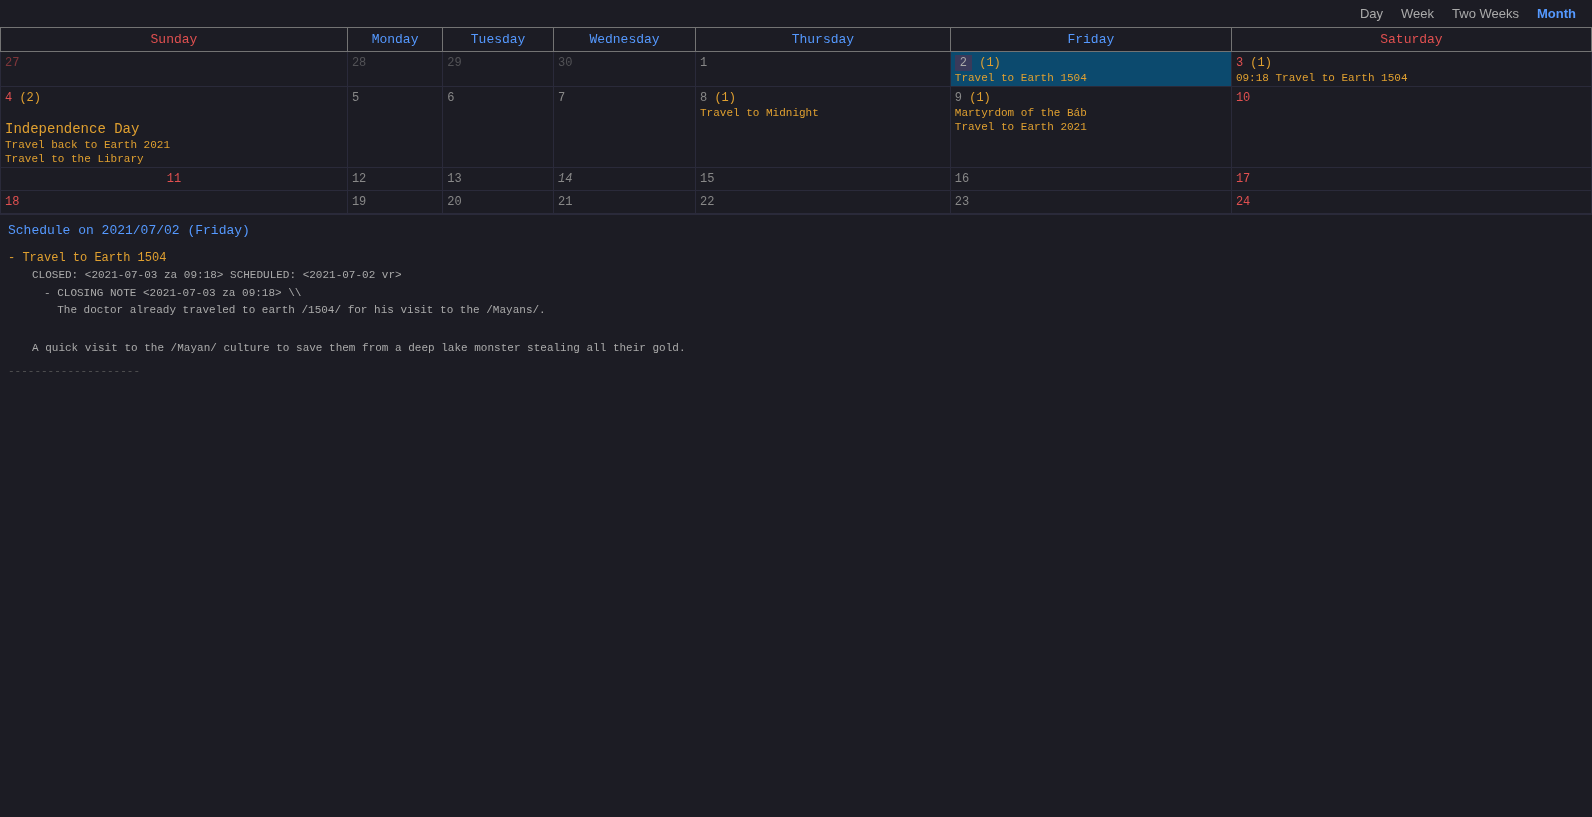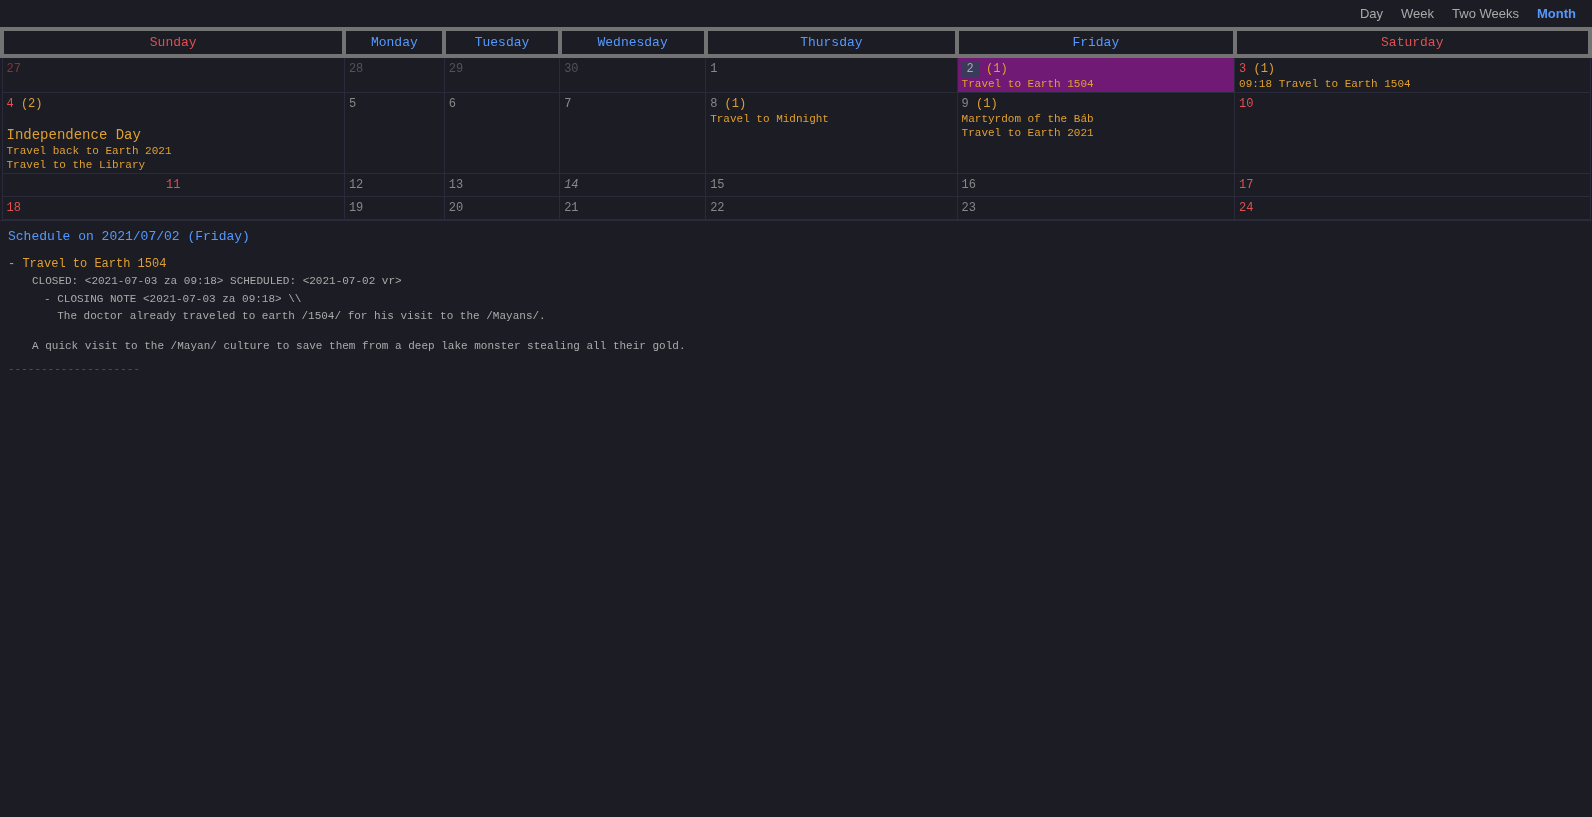--- a/index.html
+++ b/index.html
@@ -93,41 +93,41 @@
       color: #aaaaaa;
       margin-left: 36px;
       font-size: 11px;
       line-height: 1.6;
     }
     .schedule-desc {
       color: #aaaaaa;
       margin-left: 24px;
       font-size: 11px;
       line-height: 1.6;
-      margin-top: 12px;
+      margin-top: 20px;
     }
     .schedule-divider {
       color: #555555;
       margin-top: 8px;
       font-size: 11px;
     }
 
     table#cal-table {
       width: 100%;
       border-collapse: collapse;
     }
     table#cal-table td {
       vertical-align: top;
       border: 1px solid #2a2a3a;
       padding: 4px 4px 2px 4px;
       min-height: 120px;
       background: #1c1c24;
     }
     table#cal-table th {
-      border: 4px solid #737373;
+      border: 1px solid #737373;
       padding: 4px 0;
       text-align: center;
       font-size: 13px;
       font-weight: normal;
       background: #1c1c24;
     }
   </style>
 </head>
 <body>
 
@@ -170,21 +170,21 @@
         </td>
         <td style="min-height: 120px; opacity: 0.5;">
           <div style="font-size: 12px; margin-bottom: 2px;"><span style="color:#888888">29</span></div>
         </td>
         <td style="min-height: 120px; opacity: 0.5;">
           <div style="font-size: 12px; margin-bottom: 2px;"><span style="color:#888888">30</span></div>
         </td>
         <td style="min-height: 120px;">
           <div style="font-size: 12px; margin-bottom: 2px;"><span style="color:#888888">1</span></div>
         </td>
-        <td style="min-height: 120px; background: #701a75;">
+        <td style="min-height: 120px; background: #0c4a6e;">
           <div style="font-size: 12px; margin-bottom: 2px;"><span style="background:#3a3a5a;padding:1px 5px;color:#aaaaaa">2</span> <span style="color:#e0a030">(1)</span></div>
           <div style="font-size: 11px; color: rgb(224, 160, 48); margin-top: 2px; cursor: pointer;">Travel to Earth 1504</div>
         </td>
         <td style="min-height: 120px;">
           <div style="font-size: 12px; margin-bottom: 2px;"><span style="color:#e05050">3</span> <span style="color:#e0a030">(1)</span></div>
           <div style="font-size: 11px; color: rgb(224, 160, 48); margin-top: 2px; cursor: pointer;">09:18 Travel to Earth 1504</div>
         </td>
       </tr>
       <tr>
         <td style="min-height: 120px;">

